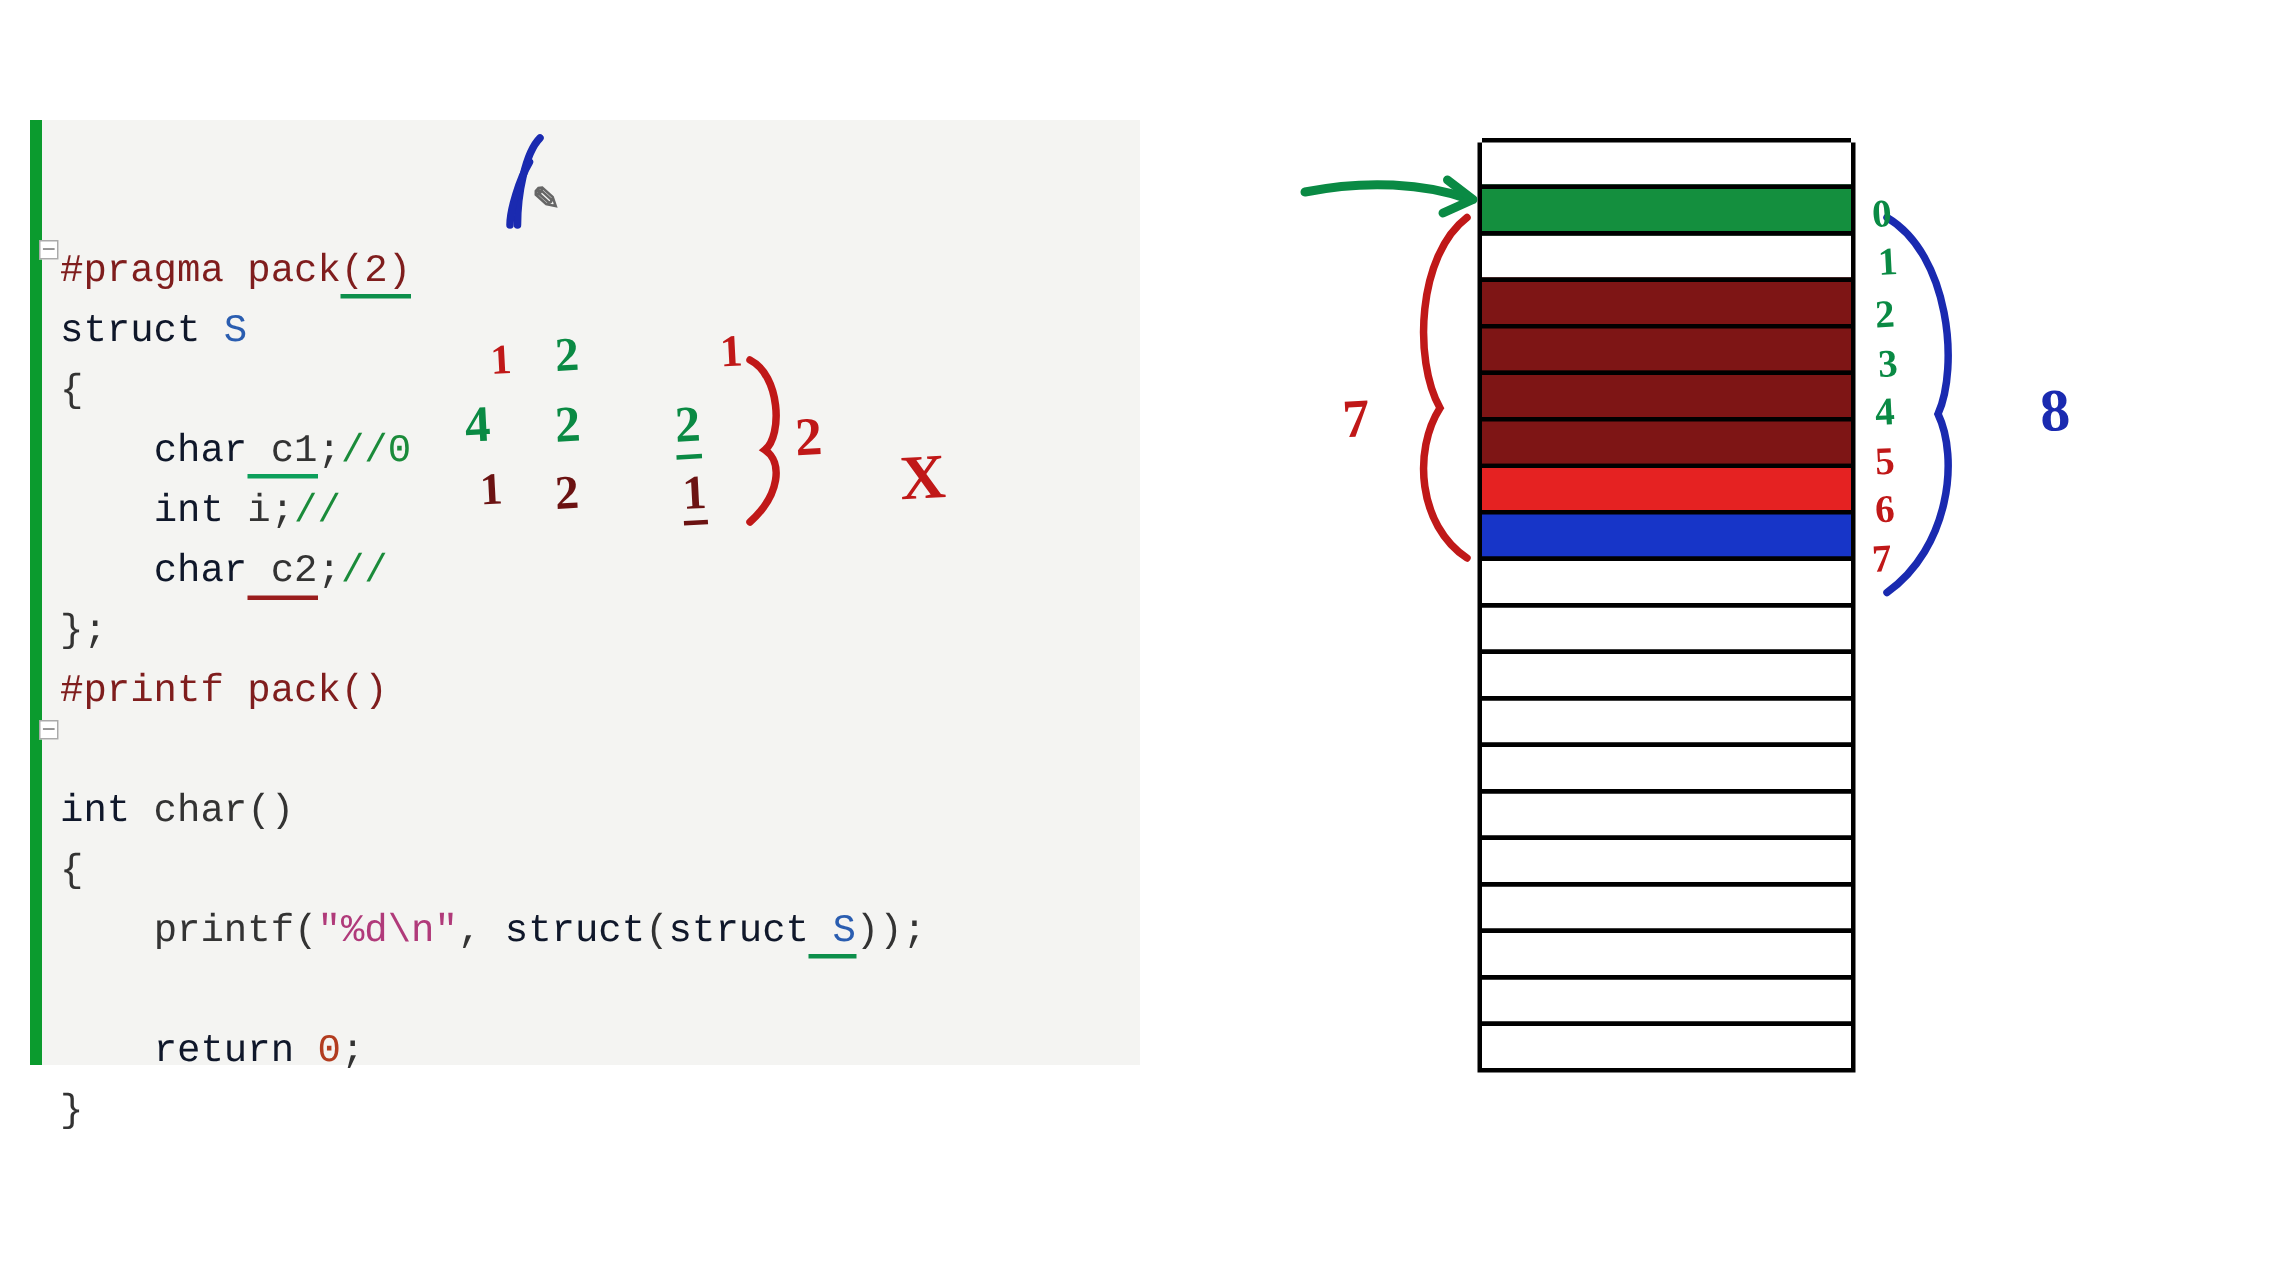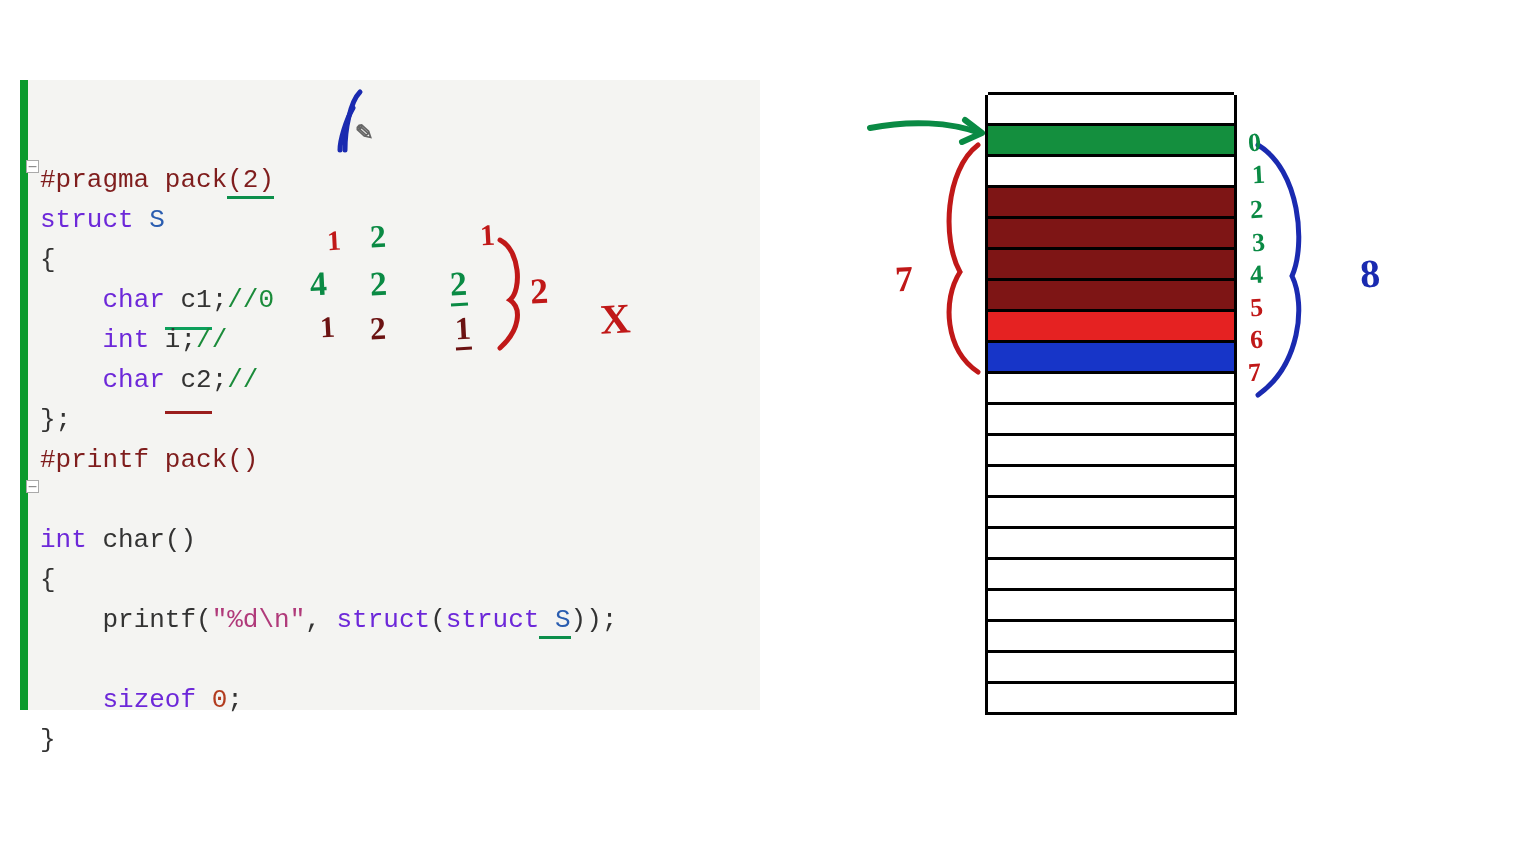--- a/index.html
+++ b/index.html
@@ -35,29 +35,29 @@
     font-size: 16px;
     font-family: sans-serif;
     border: 1px solid #aaa;
     width: 13px;
     height: 13px;
     line-height: 11px;
     text-align: center;
     background: #fff;
   }
   .kw-pp { color: #7f1d1d; }
-  .kw-blue { color: #6d28d9; font-family: Liberation Mono, monospace; }
+  .kw-blue { color: #0f172a; font-family: Liberation Mono, monospace; }
   .ident  { color: #2a5db0; }
   .plain  { color: #333; }
   .comment{ color: #1a8b3a; }
   .str    { color: #b03a7a; }
   .num    { color: #b23c1f; }
   .underline-green { border-bottom: 3px solid #0c8f4b; padding-bottom: 1px; }
-  .underline-green-light { border-bottom: 3px solid #0c9f5b; padding-bottom: 12px; }
-  .underline-red { border-bottom: 3px solid #9a1d1d; padding-bottom: 16px; }
+  .underline-green-light { border-bottom: 3px solid #0c9f5b; padding-bottom: 1px; }
+  .underline-red { border-bottom: 3px solid #9a1d1d; padding-bottom: 2px; }
 
   
   .annotation {
     position: absolute;
     font-family: "Segoe Script","Comic Sans MS",cursive;
     font-weight: bold;
     transform: rotate(-3deg);
   }
   .ann-red   { color: #c01818; }
   .ann-green { color: #0a8a44; }
@@ -103,21 +103,21 @@
 <span>    </span><span class="kw-blue">char</span><span class="plain underline-green-light"> c1</span><span class="plain">;</span><span class="comment">//0</span>
 <span>    </span><span class="kw-blue">int</span><span class="plain"> i;</span><span class="comment">//</span>
 <span>    </span><span class="kw-blue">char</span><span class="plain underline-red"> c2</span><span class="plain">;</span><span class="comment">//</span>
 <span class="plain">};</span>
 <span class="kw-pp">#printf pack()</span>
 
 <span class="gutter-fold" style="top: 400px;">−</span><span class="kw-blue">int</span><span class="plain"> char()</span>
 <span class="plain">{</span>
 <span>    </span><span class="plain">printf</span><span class="plain">(</span><span class="str">"%d\n"</span><span class="plain">, </span><span class="kw-blue">struct</span><span class="plain">(</span><span class="kw-blue">struct</span><span class="ident underline-green"> S</span><span class="plain">));</span>
 
-<span>    </span><span class="kw-blue">sizeof</span><span class="num"> 0</span><span class="plain">;</span>
+<span>    </span><span class="kw-blue">return</span><span class="num"> 0</span><span class="plain">;</span>
 <span class="plain">}</span>
   </div>
 </div>
 
 <svg class="draw-layer">
 
   <path d="M 345 150 C 345 130, 350 102, 360 92" stroke="#1a2ab0" stroke-width="5" fill="none" stroke-linecap="round"></path>
   <path d="M 340 150 C 340 140, 346 120, 353 108" stroke="#1a2ab0" stroke-width="5" fill="none" stroke-linecap="round"></path>
 </svg>
 <span class="annotation" style="left:355px; top:120px; font-size:22px; color:#666;">✎</span>

